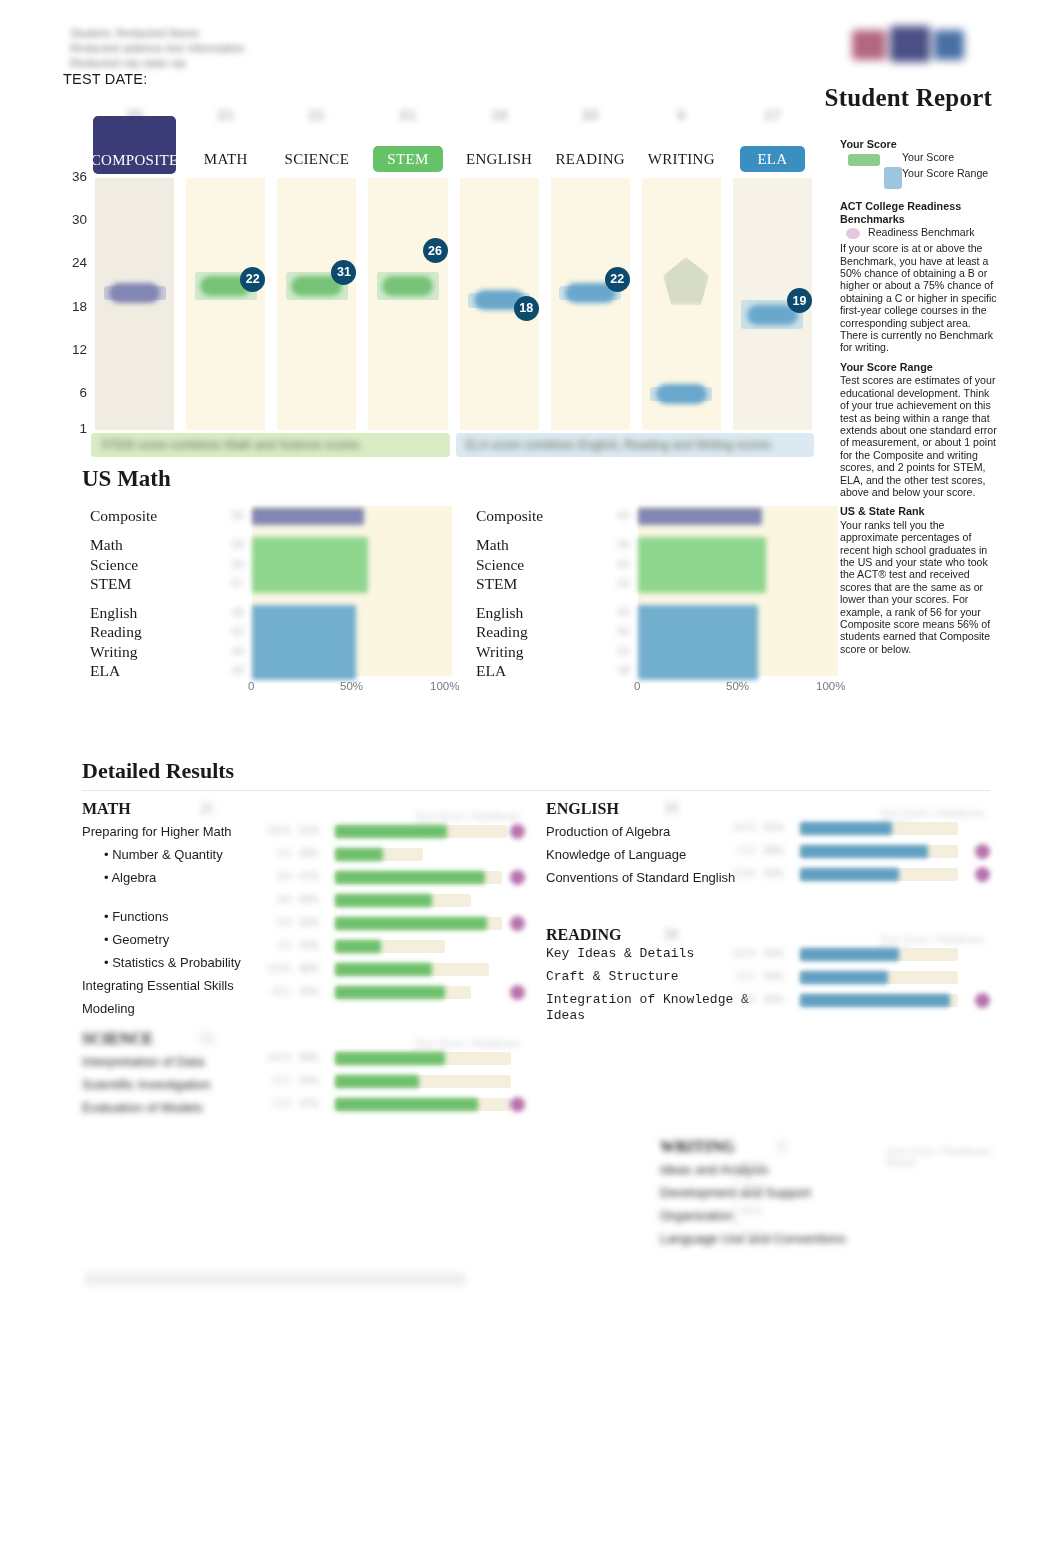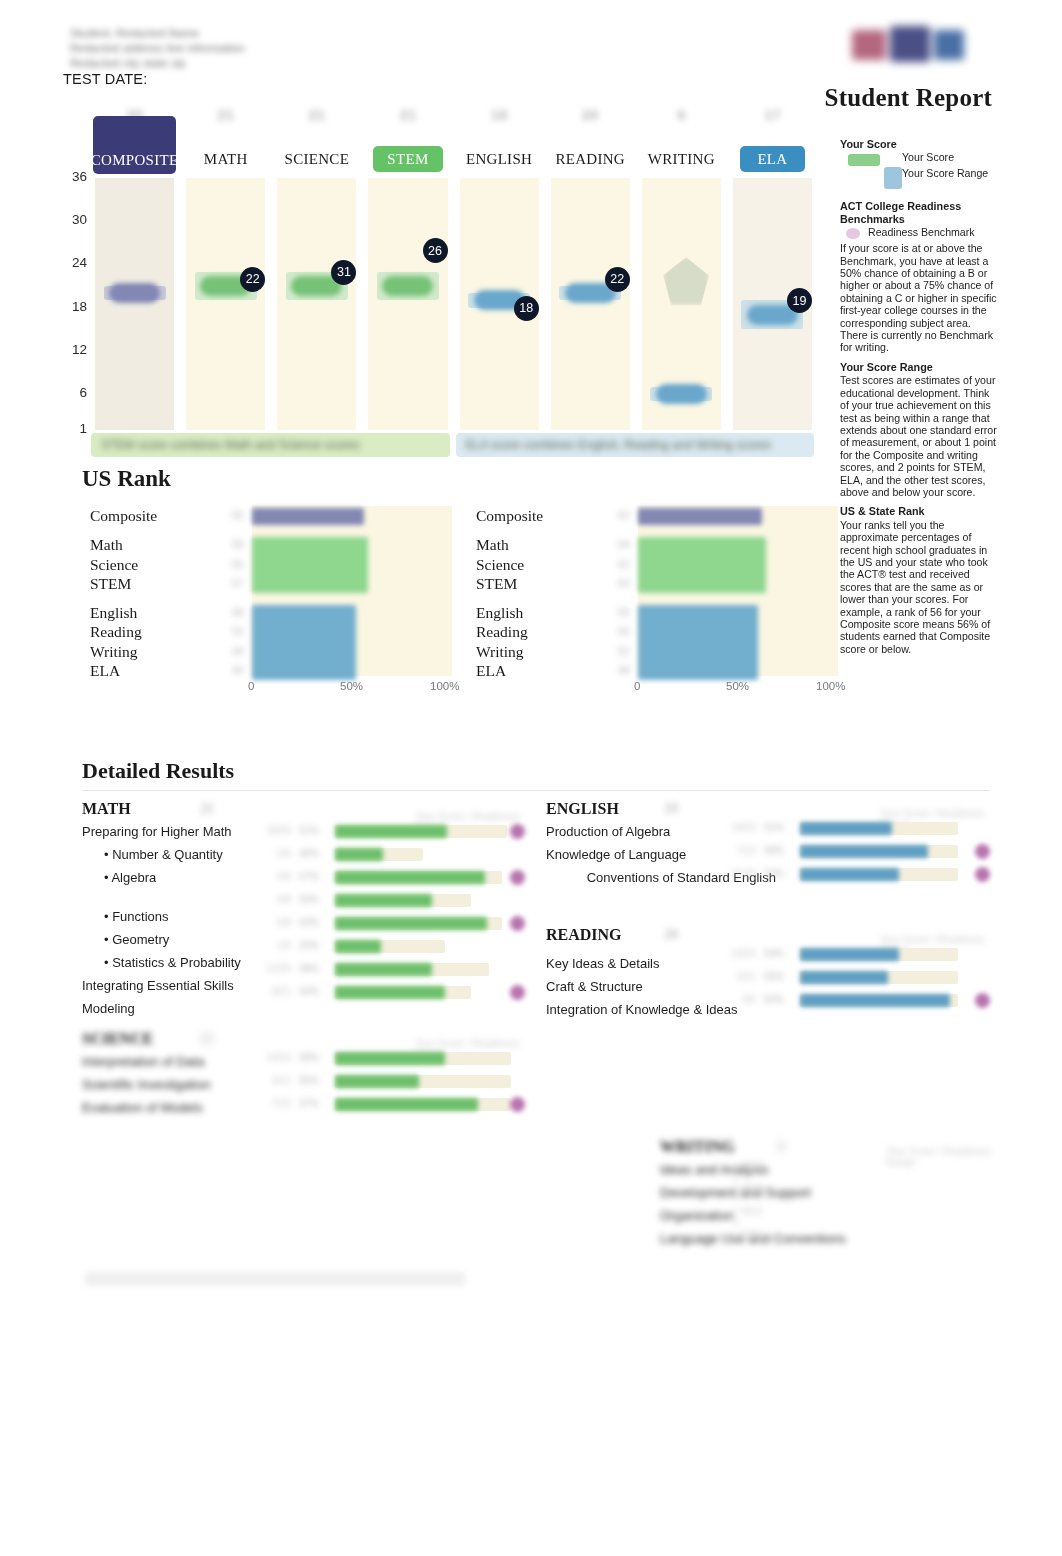--- a/index.html
+++ b/index.html
@@ -43,22 +43,22 @@
      display:flex; align-items:center; justify-content:center;
      font-family:"Liberation Serif", serif; font-size:15px; letter-spacing:.3px;
   }
   .scol .tab.plain { color:#1b1b1b; }
   .scol .tab.filled { color:#ffffff; }
   .scol .band { position:absolute; left:6px; top:78px; width:calc(100% - 12px); bottom:30px; }
   .scol .range { position:absolute; left:16%; width:68%; border-radius:3px; }
   .scol .score { position:absolute; left:22%; width:56%; height:20px; border-radius:10px; }
   .scol .bench {
     position:absolute; width:25px; height:25px; border-radius:50%;
-    background:#0f172a; color:#fff; font-size:12.5px;
-    display:flex; align-items:center; justify-content:center;
+    background:#0c4a6e; color:#fff; font-size:12.5px;
+    display:flex; align-items:center; justify-content:center;font-weight:bold;
   }
   .scol .pent {
     position:absolute; width:46px; height:48px; background:#d7dcc8;
     clip-path: polygon(50% 0%, 100% 38%, 82% 100%, 18% 100%, 0% 38%);
   }
   .footband { position:absolute; height:24px; border-radius:4px; display:flex; align-items:center; }
   .footband .txt { color:#5c6a53; font-size:12px; padding-left:10px; }
 
   
   #legend { position:absolute; left:840px; top:138px; width:160px; font-size:10.6px; line-height:12.4px; color:#1d1d1d; }
@@ -234,21 +234,21 @@
   <p>If your score is at or above the Benchmark, you have at least a 50% chance of obtaining a B or higher or about a 75% chance of obtaining a C or higher in specific first-year college courses in the corresponding subject area. There is currently no Benchmark for writing.</p>
 
   <h4>Your Score Range</h4>
   <p>Test scores are estimates of your educational development. Think of your true achievement on this test as being within a range that extends about one standard error of measurement, or about 1 point for the Composite and writing scores, and 2 points for STEM, ELA, and the other test scores, above and below your score.</p>
 
   <h4>US &amp; State Rank</h4>
   <p>Your ranks tell you the approximate percentages of recent high school graduates in the US and your state who took the ACT® test and received scores that are the same as or lower than your scores. For example, a rank of 56 for your Composite score means 56% of students earned that Composite score or below.</p>
 </div>
 
 <div class="rank" id="us-rank" style="left:82px;">
-  <h2>US Rank</h2>
+  <h2>US Math</h2>
   <div class="rlabels">
       <div>Composite</div>
       <div class="rgroupgap"></div>
       <div>Math</div>
       <div>Science</div>
       <div>STEM</div>
       <div class="rgroupgap"></div>
       <div>English</div>
       <div>Reading</div>
       <div>Writing</div>
@@ -415,21 +415,21 @@
         <span class="track" style="width: 176px;"></span>
         <span class="fill blur-lite" style="width: 143px; background: rgb(108, 192, 108);"></span>
         <span class="bdot blur-lite" style="left: 255px; top: -1px;"></span>
       </div>
     </div>
     <div class="dsec" style="left: 546px; top: 800px; width: 230px;">
       <div class="dhead" style="position: relative;">ENGLISH<span class="dscore blur">19</span></div>
       <div style="margin-top: 6px;">
         <div class="drow" style="margin-bottom: 7px;">Production of Algebra</div>
         <div class="drow" style="margin-bottom: 7px;">Knowledge of Language</div>
-        <div class="drow" style="margin-bottom: 22px; text-align: right;">Conventions of Standard English</div>
+        <div class="drow" style="margin-bottom: 22px;">Conventions of Standard English</div>
       </div>
     </div>
     <div class="dbars" style="left: 720px; top: 822px; width: 280px;">
       <div class="colhead blur" style="left: 160px; top: -14px;">Your Score / Readiness Range</div>
       <div class="dbar-row" style="top: 0px; width: 280px;">
         <span class="rn blur">14/23</span>
         <span class="rp blur">61%</span>
         <span class="track" style="width: 158.4px;"></span>
         <span class="fill blur-lite" style="width: 92.4px; background: rgb(95, 159, 196);"></span>
       </div>
@@ -443,21 +443,21 @@
       <div class="dbar-row" style="top: 46px; width: 280px;">
         <span class="rn blur">21/40</span>
         <span class="rp blur">53%</span>
         <span class="track" style="width: 158.4px;"></span>
         <span class="fill blur-lite" style="width: 99px; background: rgb(95, 159, 196);"></span>
         <span class="bdot blur-lite" style="left: 255px; top: -1px;"></span>
       </div>
     </div>
     <div class="dsec" style="left: 546px; top: 926px; width: 230px;">
       <div class="dhead" style="position: relative;">READING<span class="dscore blur">20</span></div>
-      <div style="margin-top: 12px;">
+      <div style="margin-top: 2px; font-family: Liberation Mono, monospace;">
         <div class="drow" style="margin-bottom: 7px;">Key Ideas &amp; Details</div>
         <div class="drow" style="margin-bottom: 7px;">Craft &amp; Structure</div>
         <div class="drow" style="margin-bottom: 7px;">Integration of Knowledge &amp; Ideas</div>
       </div>
     </div>
     <div class="dbars" style="left: 720px; top: 948px; width: 280px;">
       <div class="colhead blur" style="left: 160px; top: -14px;">Your Score / Readiness Range</div>
       <div class="dbar-row" style="top: 0px; width: 280px;">
         <span class="rn blur">13/24</span>
         <span class="rp blur">54%</span>

